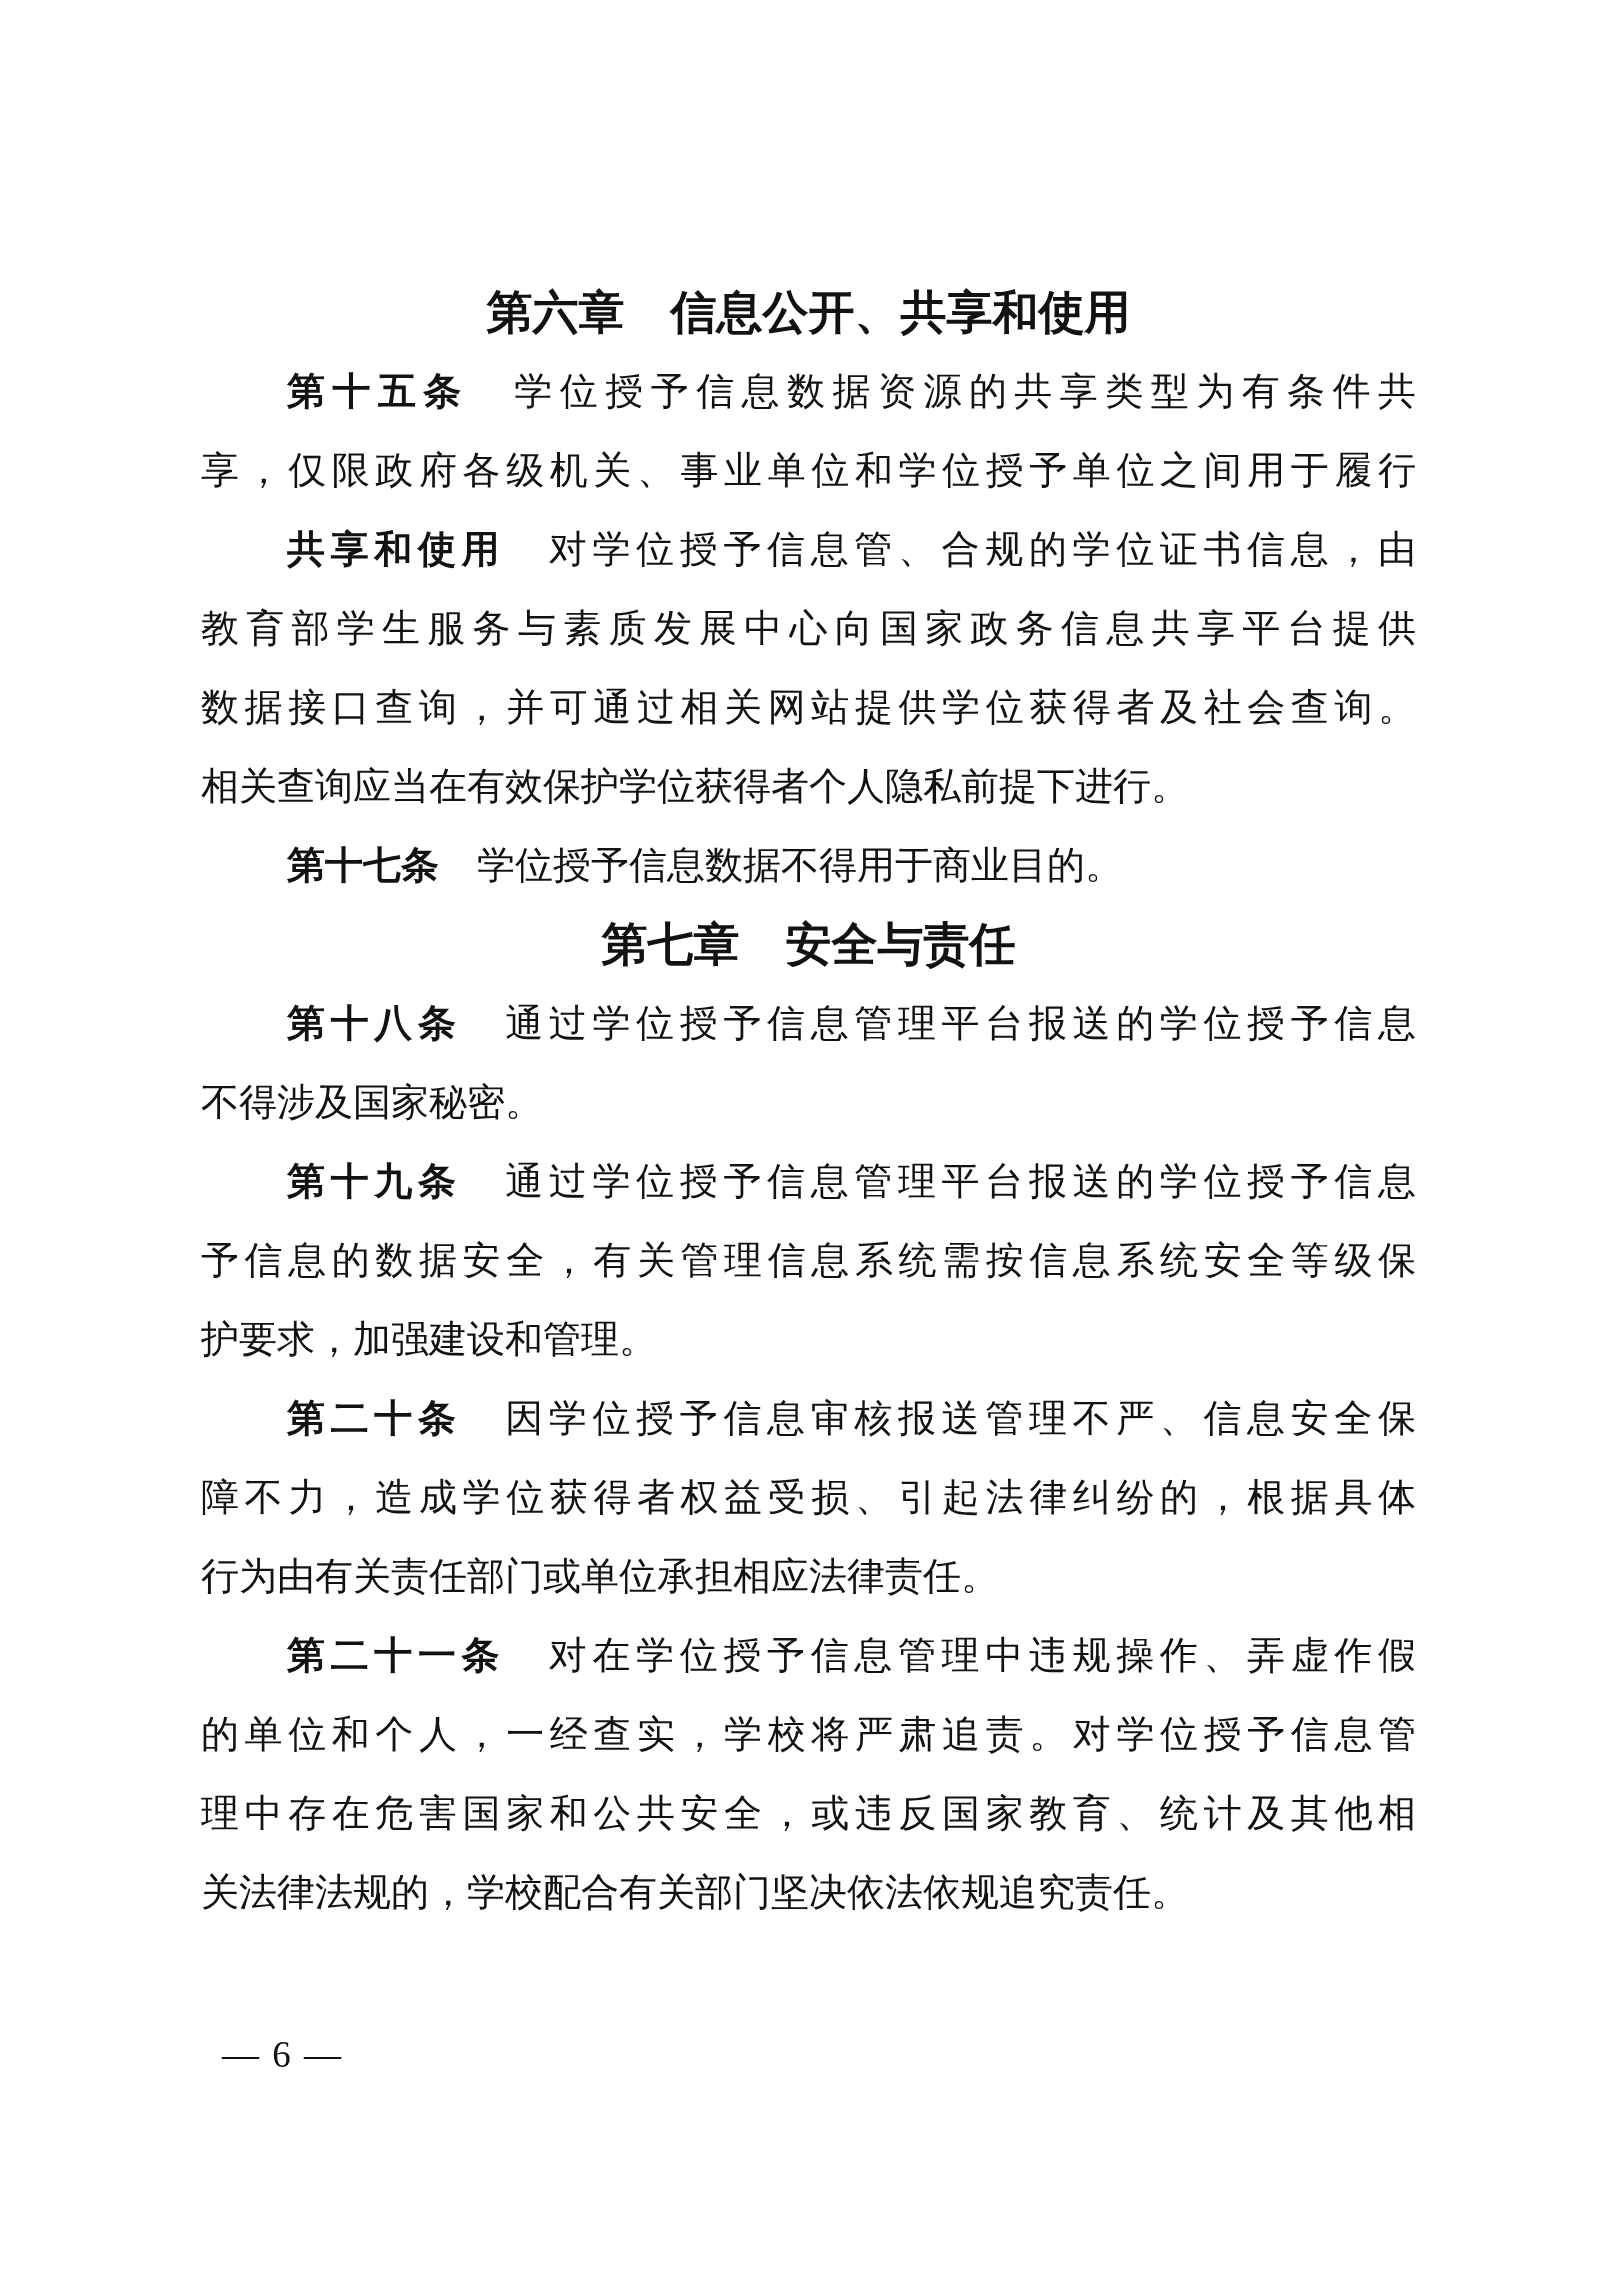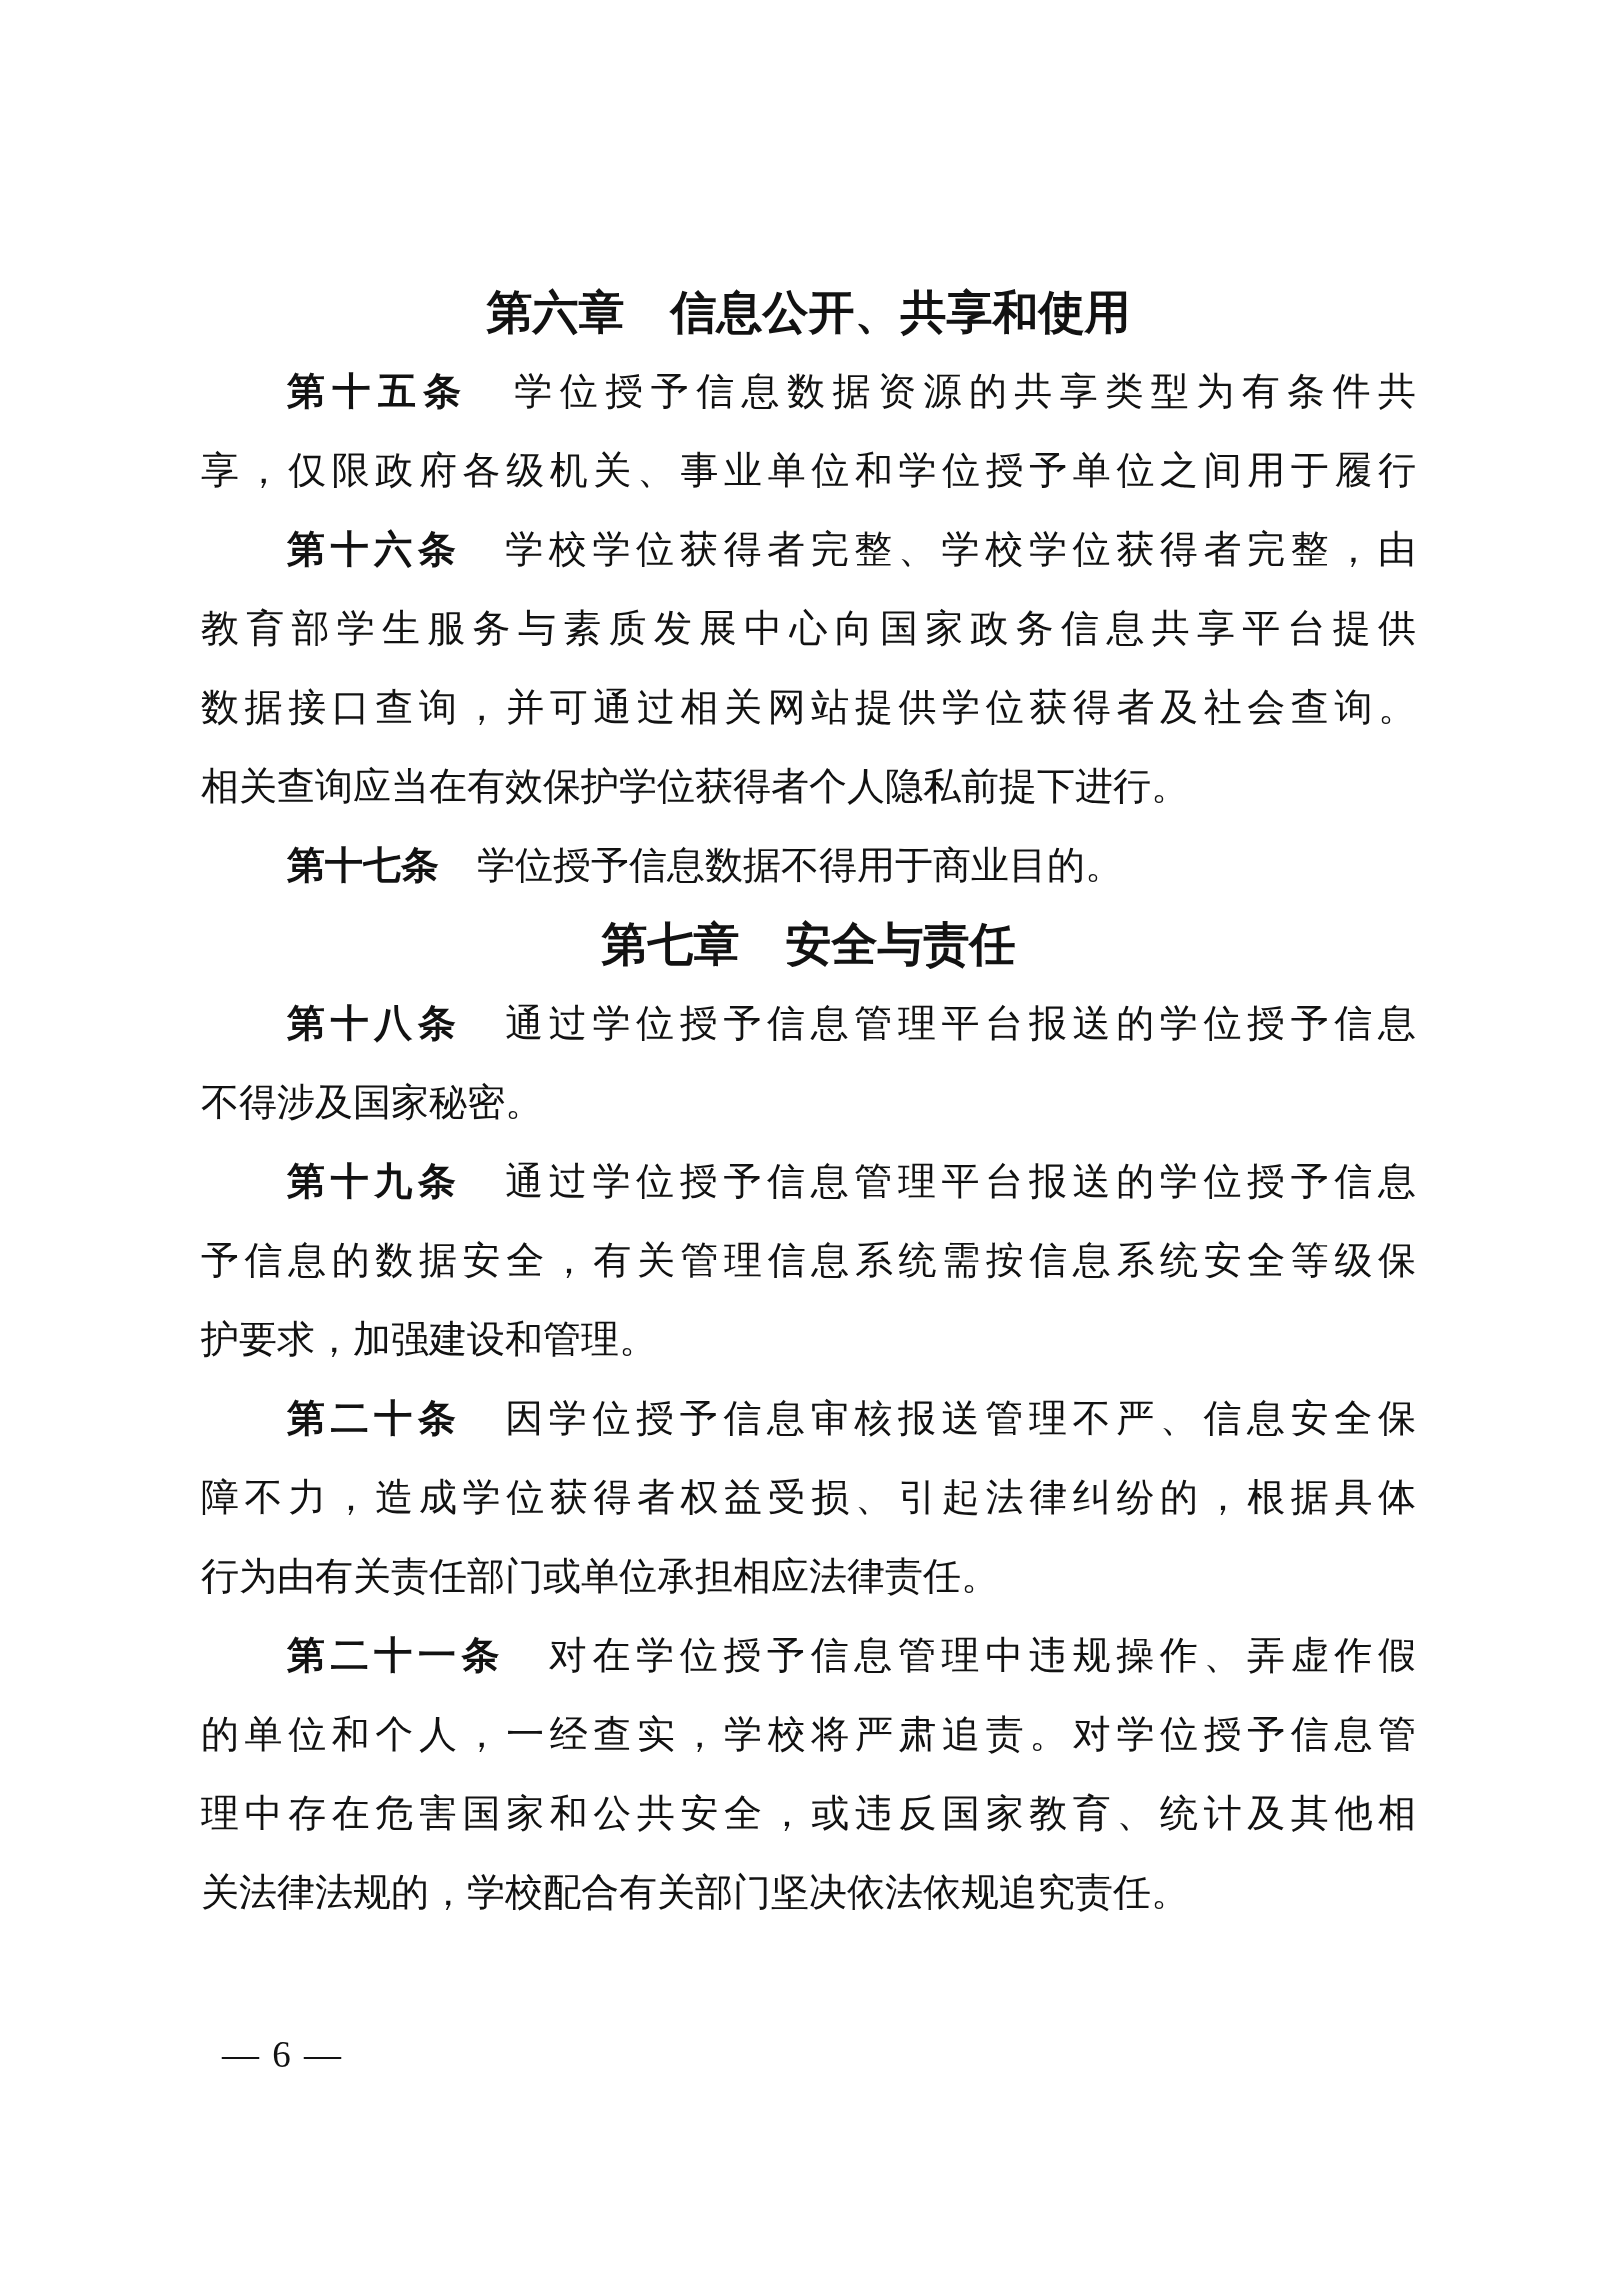--- a/index.html
+++ b/index.html
@@ -30,21 +30,21 @@
 <div class="page">
   <div class="doc">
 
     <div class="ln hd">第六章　信息公开、共享和使用</div>
 
     <div class="ln j ind"><span class="b">第十五条</span><span>　学位授予信息数据资源的共享类型为有条件共</span></div>
 
     <div class="ln j">享，仅限政府各级机关、事业单位和学位授予单位之间用于履行</div>
 
 
-    <div class="ln j ind"><span class="b">第十六条</span><span>　学校学位获得者完整、学校学位获得者完整，由</span></div>
+    <div class="ln j ind"><span class="b">共享和使用</span><span>　对学位授予信息管、合规的学位证书信息，由</span></div>
 
     <div class="ln j">教育部学生服务与素质发展中心向国家政务信息共享平台提供</div>
 
     <div class="ln j">数据接口查询，并可通过相关网站提供学位获得者及社会查询。</div>
 
     <div class="ln">相关查询应当在有效保护学位获得者个人隐私前提下进行。</div>
 
     <div class="ln ind"><span class="b">第十七条</span><span>　学位授予信息数据不得用于商业目的。</span></div>
 
     <div class="ln hd">第七章　安全与责任</div>

